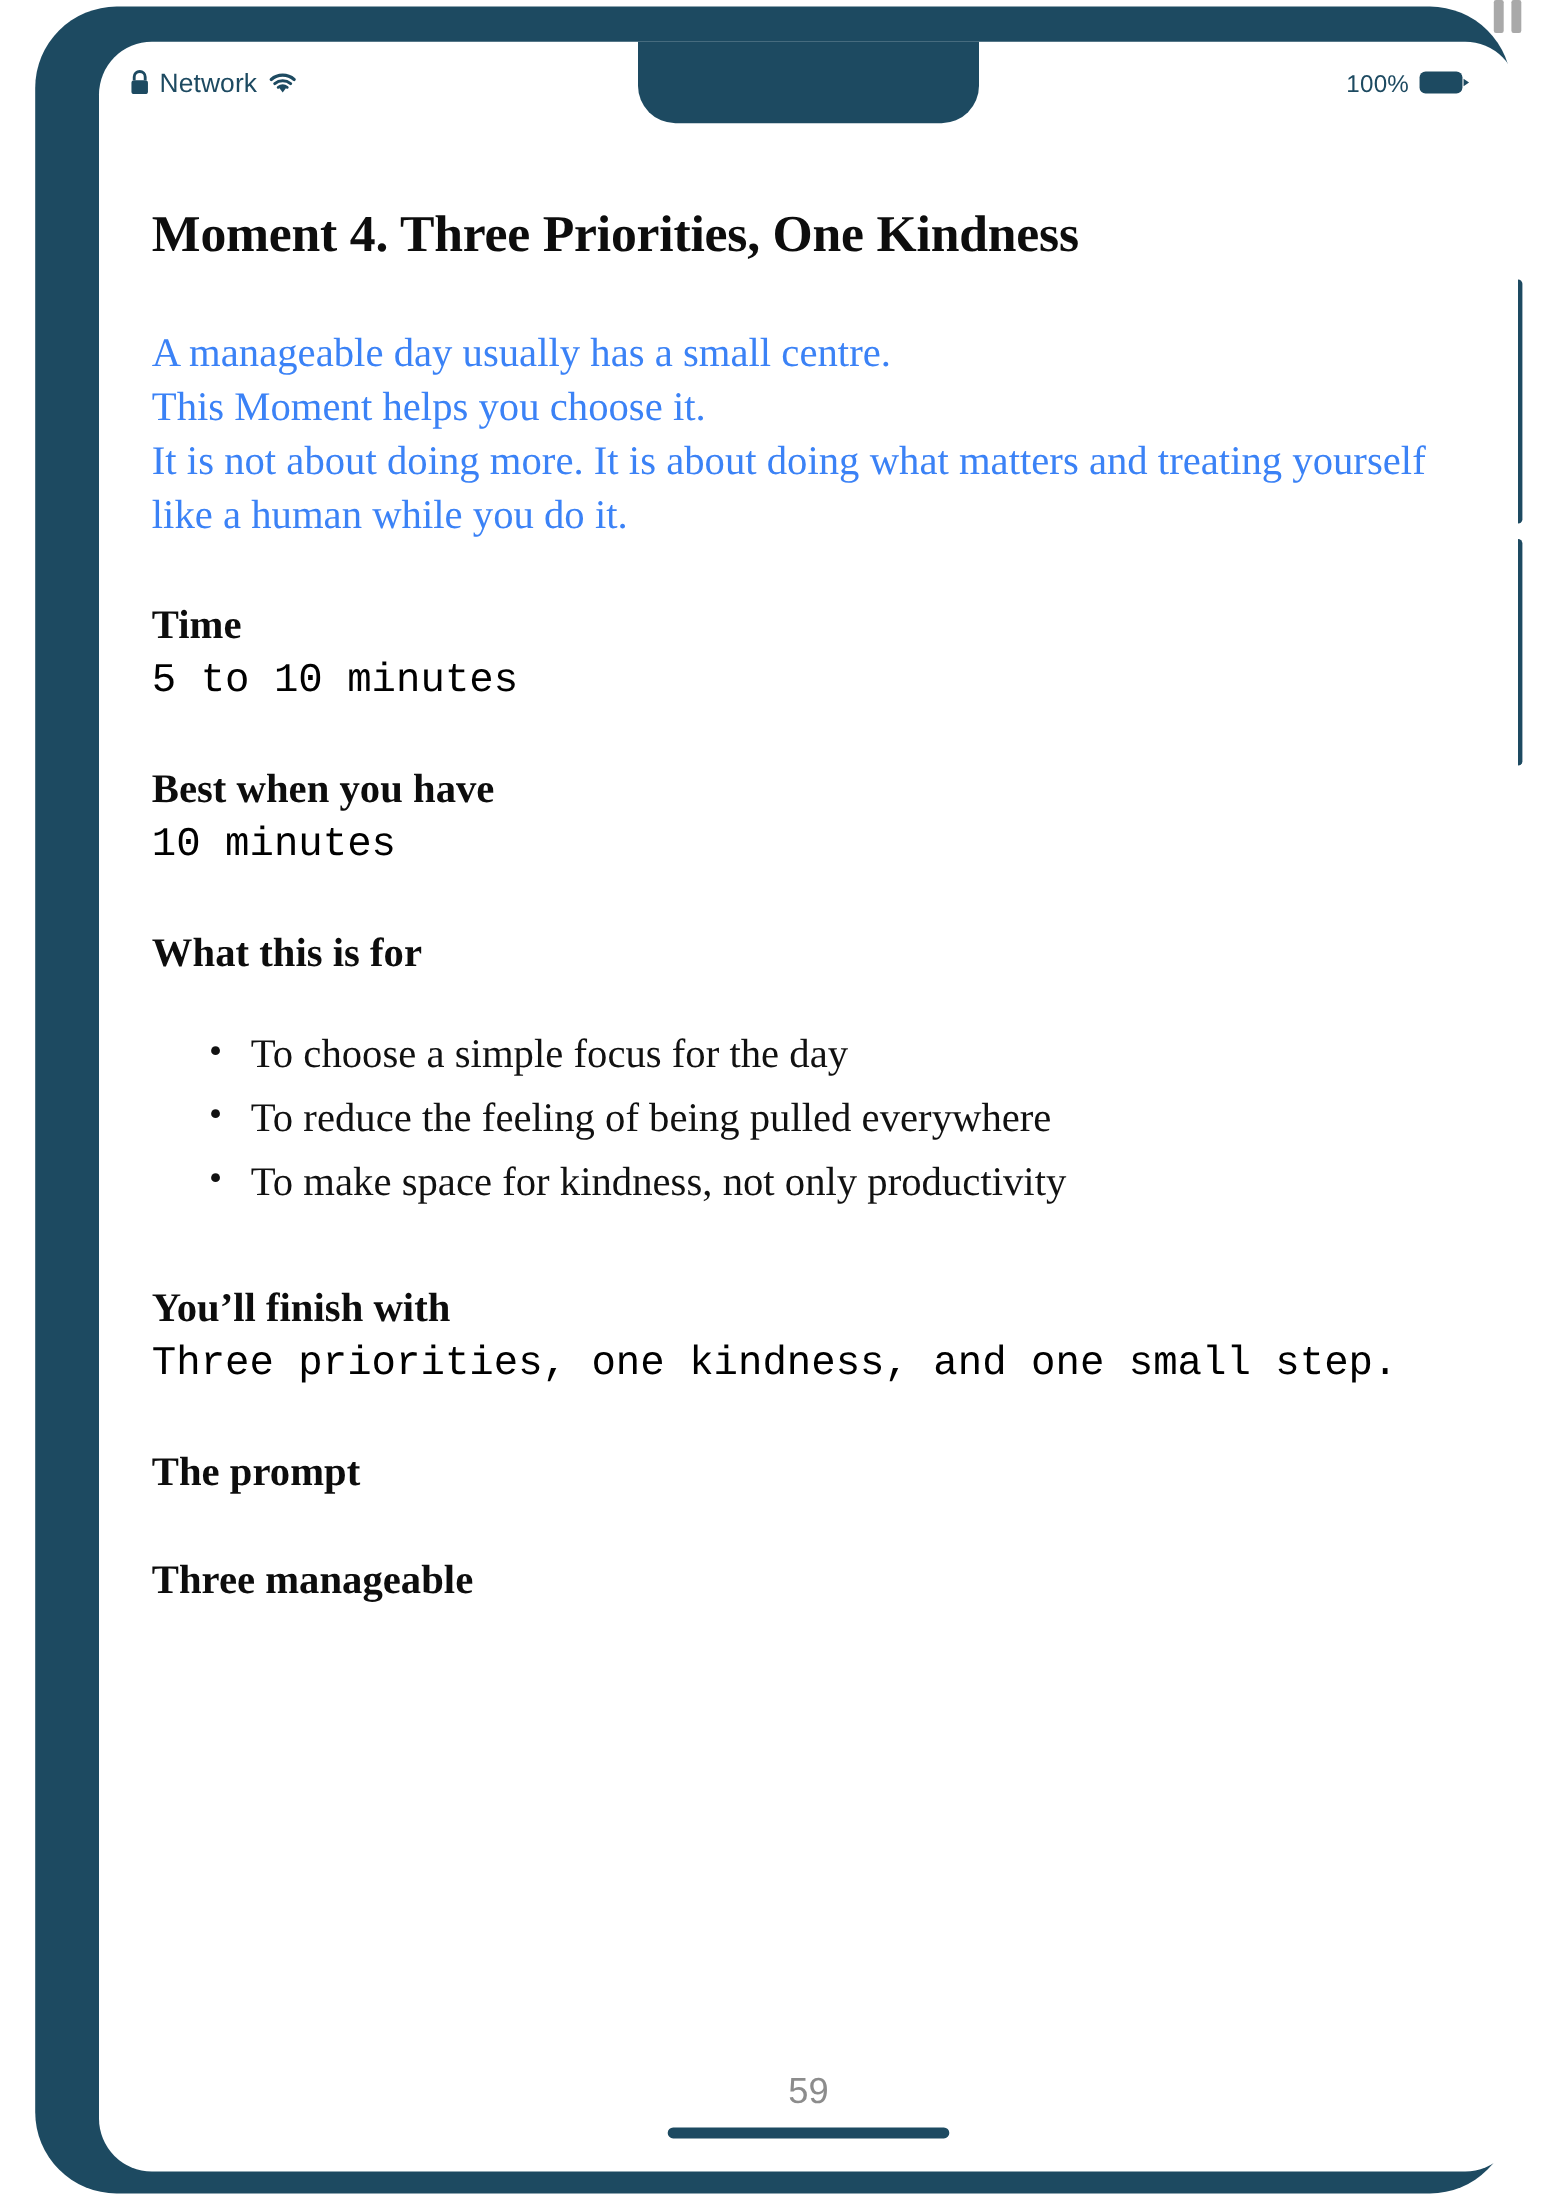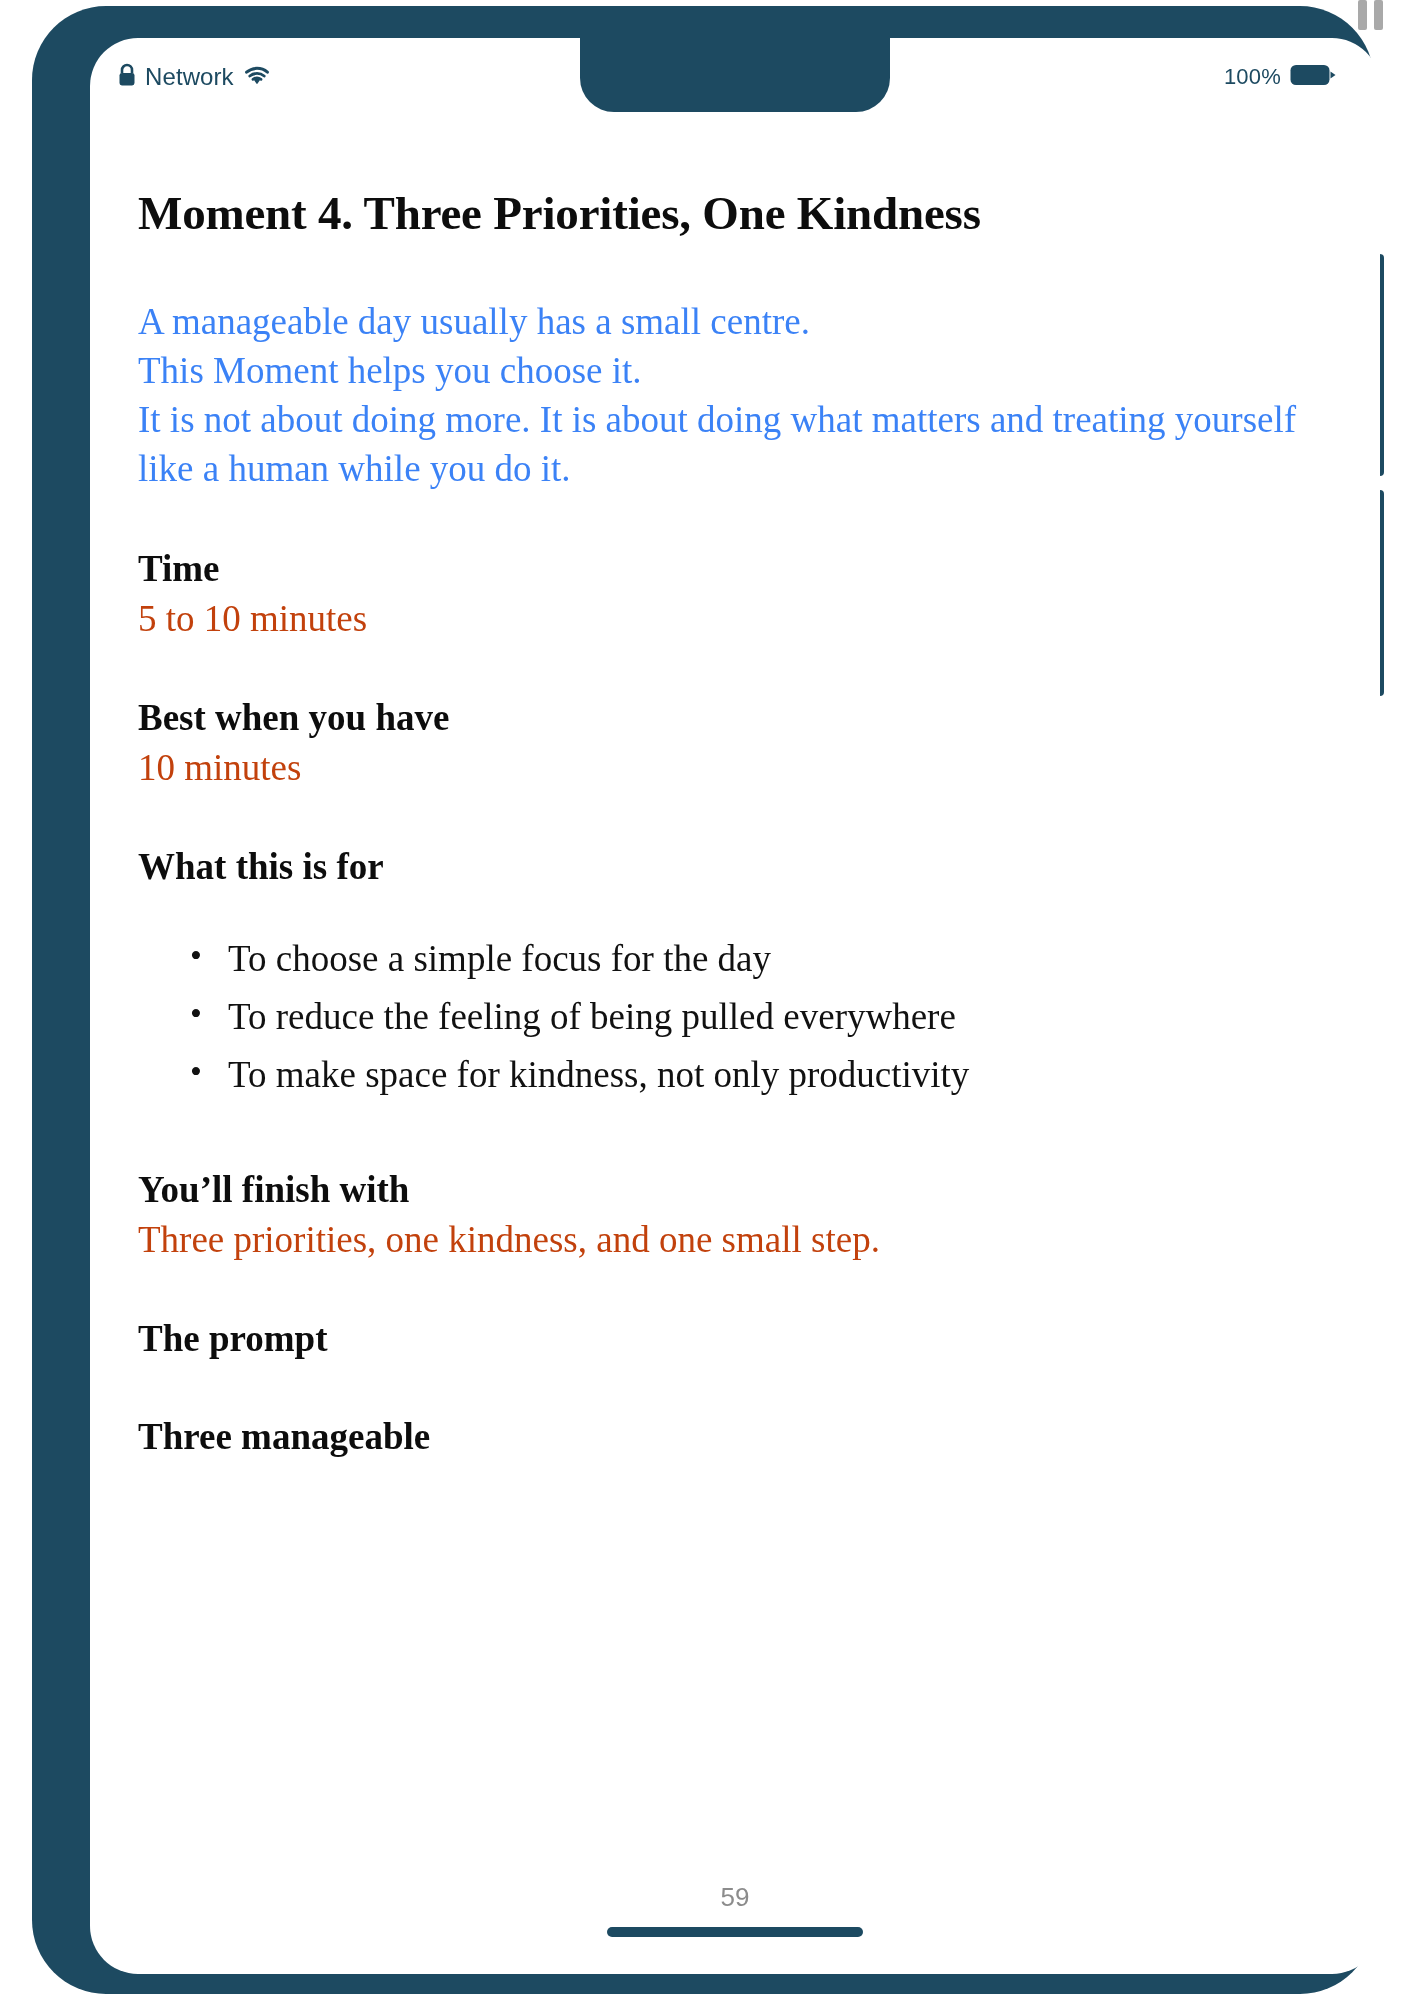--- a/index.html
+++ b/index.html
@@ -135,21 +135,22 @@
   .section-heading {
     font-size: 37px;
     font-weight: bold;
     color: #0d0d0d;
     line-height: 1.3;
     margin-bottom: 2px;
   }
   .section-value {
     font-size: 37px;
     line-height: 1.32;
-    color: #c2410c;
+    color: #000000;
+    font-family: Liberation Mono, monospace;
   }
 
   #purpose-list {
     list-style: none;
     margin-top: 44px;
     padding-left: 52px;
   }
   #purpose-list li {
     position: relative;
     font-size: 37px;
@@ -179,21 +180,21 @@
     width: 100%;
     height: 100px;
     display: flex;
     flex-direction: column;
     align-items: center;
     justify-content: flex-start;
     padding-top: 8px;
   }
   #page-number {
     font-family: "Liberation Sans", "DejaVu Sans", sans-serif;
-    font-size: 26px;
+    font-size: 33px;
     color: #8c8c8c;
   }
   #home-indicator {
     margin-top: 14px;
     width: 256px;
     height: 10px;
     background: #1d4a61;
     border-radius: 6px;
   }
 </style>

